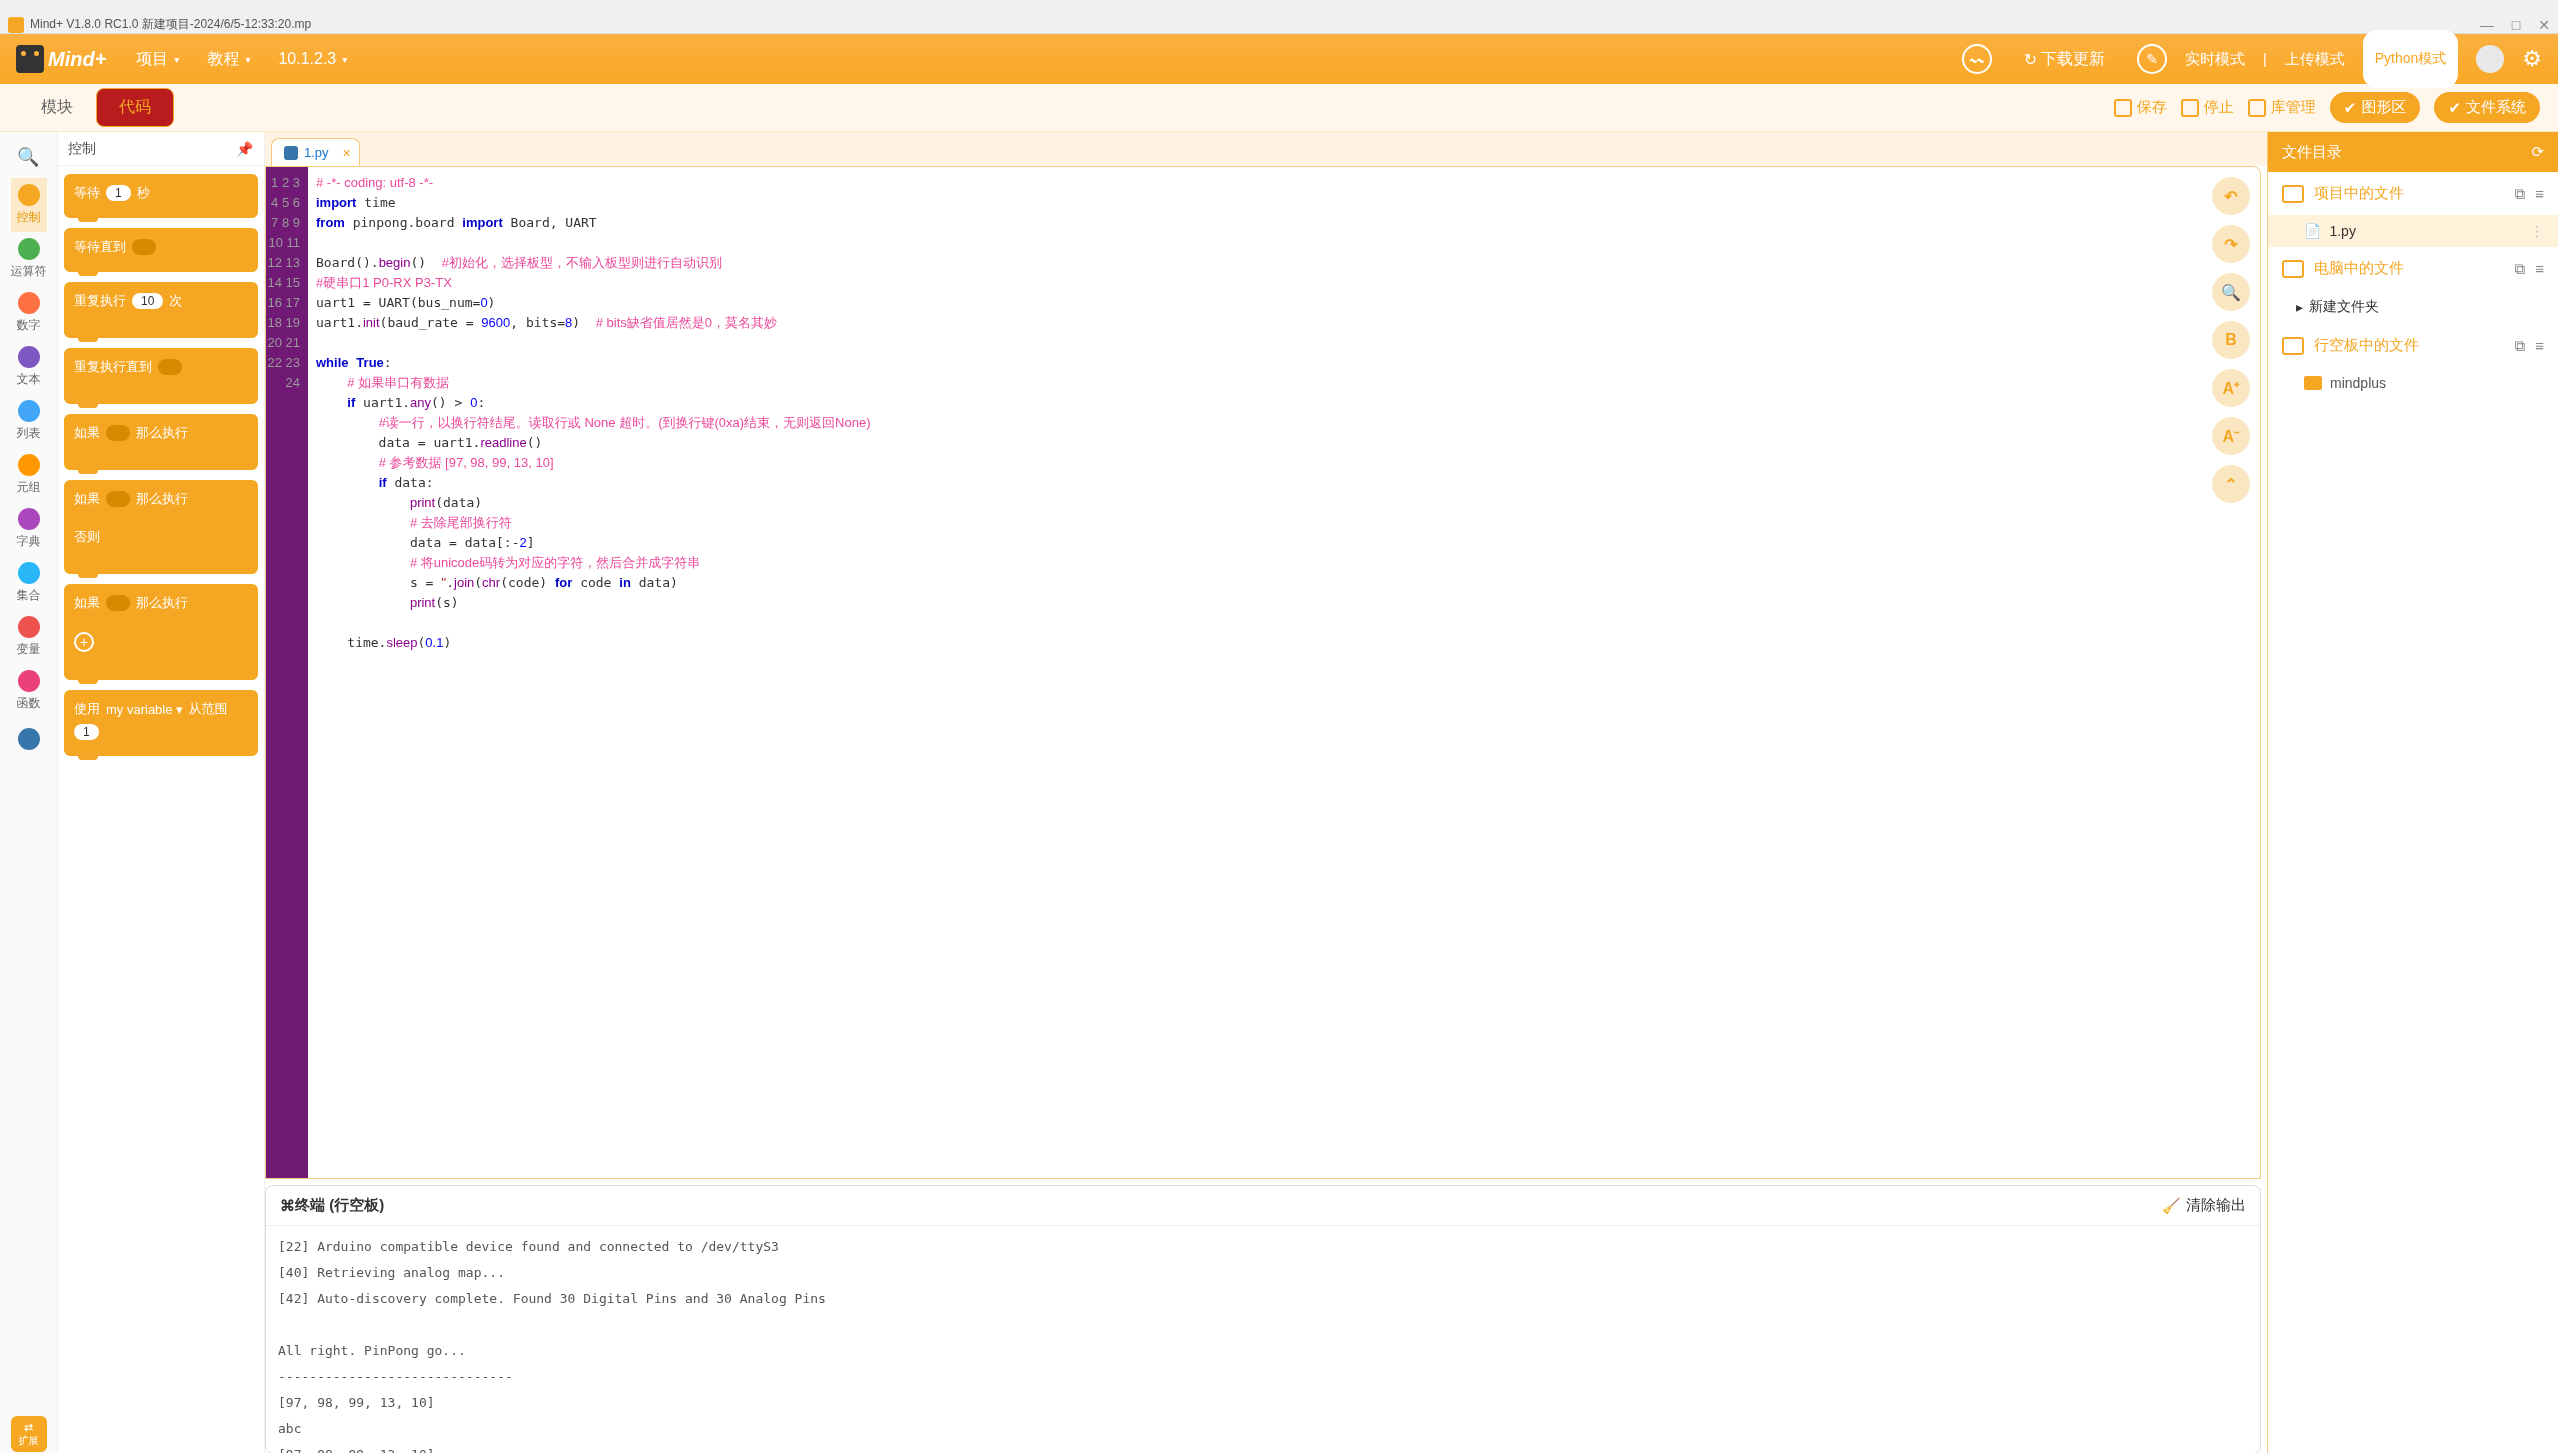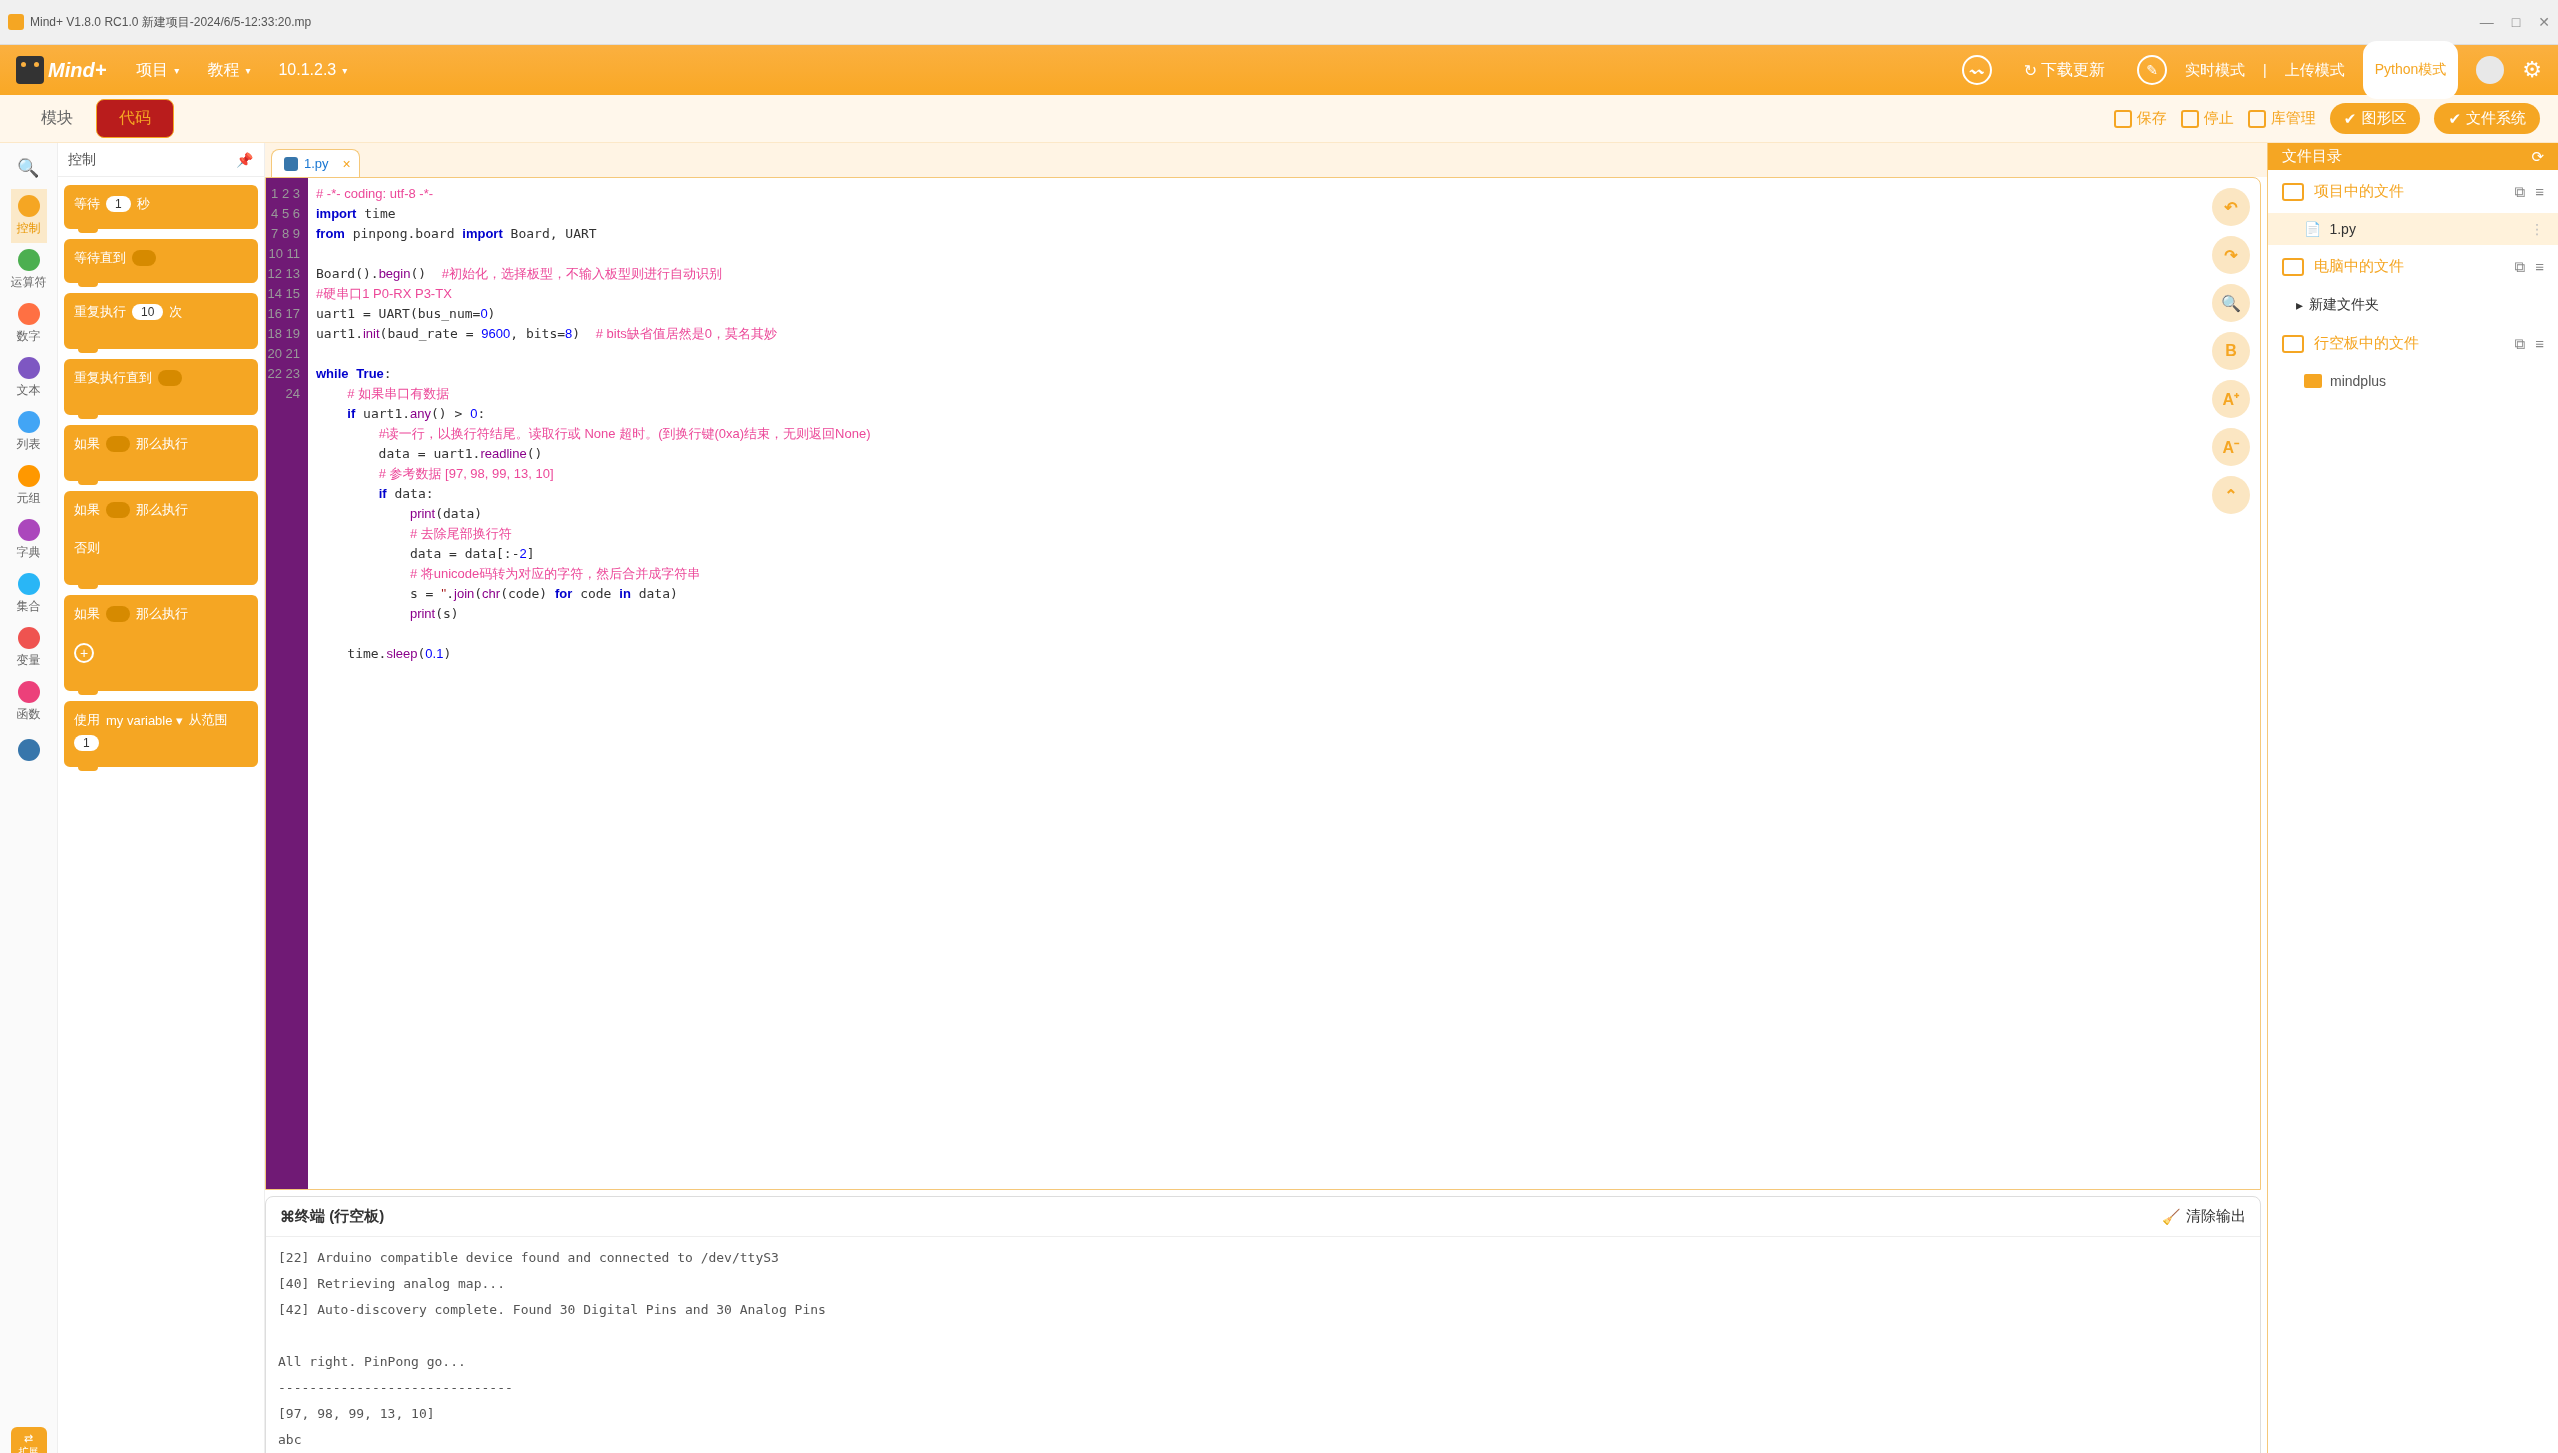--- a/index.html
+++ b/index.html
@@ -1,17 +1,17 @@
 <!DOCTYPE html>
 <html><head>
 <meta charset="utf-8">
 <style>
 * { margin:0; padding:0; box-sizing:border-box; font-family:"Microsoft YaHei",Arial,sans-serif; }
 body { background:#fff; font-size:14px; color:#333; overflow:hidden; }
-.titlebar { height:45px; background:#f0f0f0; display:flex; align-items:center; padding:0 8px; font-size:12px; color:#555; border-bottom:1px solid #ddd; }
+.titlebar { height:34px; background:#f0f0f0; display:flex; align-items:flex-end; padding:0 8px; font-size:12px; color:#555; border-bottom:1px solid #ddd; }
 .titlebar-icon { width:16px; height:16px; background:#f5a623; border-radius:3px; margin-right:6px; }
 .win-ctrl { margin-left:auto; display:flex; gap:18px; color:#888; font-size:14px; }
 
 .topbar { height:50px; background:linear-gradient(#fbb040,#f9a825); display:flex; align-items:center; padding:0 16px; color:#fff; }
 .logo { display:flex; align-items:center; gap:4px; margin-right:16px; }
 .logo-icon { width:28px; height:28px; background:#333; border-radius:4px; position:relative; }
 .logo-icon::before{content:'';position:absolute;top:6px;left:5px;width:5px;height:5px;background:#fbb040;border-radius:50%;}
 .logo-icon::after{content:'';position:absolute;top:6px;right:5px;width:5px;height:5px;background:#fbb040;border-radius:50%;}
 .logo-text { font-size:20px; font-weight:bold; color:#fff; font-style:italic;}
 .menu-item { padding:0 14px; font-size:16px; cursor:pointer; display:flex; align-items:center; gap:4px; }
@@ -64,21 +64,21 @@
 .code .str{color:#a31515;}
 .side-tools{position:absolute;right:10px;top:10px;display:flex;flex-direction:column;gap:10px;}
 .stool{width:38px;height:38px;border-radius:50%;background:#fbe6c2;display:flex;align-items:center;justify-content:center;color:#f5a623;font-weight:bold;cursor:pointer;font-size:16px;}
 
 .terminal-panel{height:269px;margin:6px 6px 6px 0;border:1px solid #ddd;border-radius:8px;display:flex;flex-direction:column;}
 .term-head{height:40px;display:flex;align-items:center;padding:0 14px;border-bottom:1px solid #eee;font-size:15px;font-weight:bold;}
 .term-head .clear{margin-left:auto;font-weight:normal;display:flex;align-items:center;gap:5px;cursor:pointer;}
 .term-body{flex:1;padding:8px 12px;font-family:Consolas,monospace;font-size:13px;color:#555;white-space:pre;overflow:auto;line-height:26px;}
 
 .right-panel{width:291px;background:#fff;border-left:1px solid #f5c87a;display:flex;flex-direction:column;}
-.rp-head{height:27px;background:#f5a623;color:#fff;display:flex;align-items:center;padding:0 14px;font-size:15px;font-weight:500;border-radius:0 0 0 0;}
+.rp-head{height:40px;background:#f5a623;color:#fff;display:flex;align-items:center;padding:0 14px;font-size:15px;font-weight:500;border-radius:0 0 0 0;}
 .rp-head .refresh{margin-left:auto;cursor:pointer;}
 .rp-body{flex:1;overflow-y:auto;}
 .rp-section{padding:12px 14px;display:flex;align-items:center;gap:10px;color:#f5a623;font-size:15px;font-weight:500;cursor:pointer;}
 .rp-section .ico{width:22px;height:18px;border:2px solid #f5a623;border-radius:3px;}
 .rp-section .acts{margin-left:auto;display:flex;gap:10px;color:#888;}
 .rp-file{padding:8px 14px 8px 36px;display:flex;align-items:center;gap:8px;background:#fff2db;font-size:14px;cursor:pointer;}
 .rp-file .dots{margin-left:auto;color:#bbb;}
 .rp-sub{padding:8px 14px 8px 28px;font-size:14px;color:#333;display:flex;align-items:center;gap:6px;}
 .rp-folder{padding:8px 14px 8px 36px;font-size:14px;color:#555;display:flex;align-items:center;gap:8px;}
 .fold-ico{width:18px;height:14px;background:#f5a623;border-radius:2px;}

